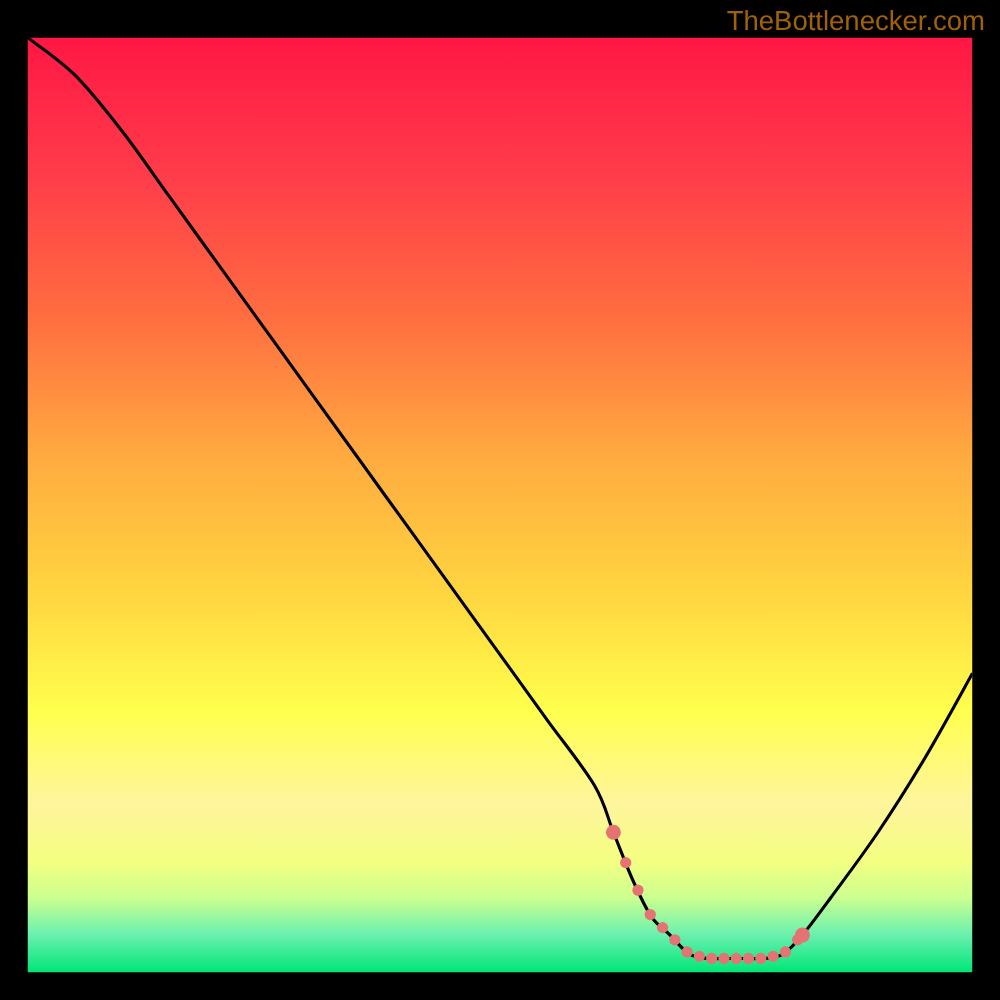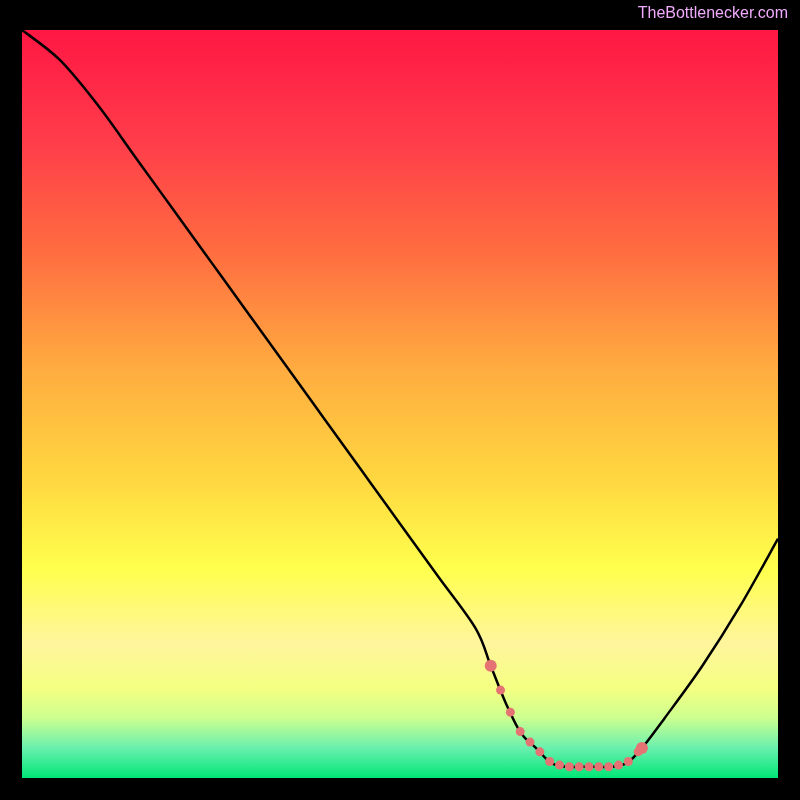--- a/index.html
+++ b/index.html
@@ -7,22 +7,22 @@
       width: 800px;
       height: 800px;
       background: #000;
       position: relative;
       font-family: Arial, sans-serif;
     }
     .watermark {
       position: absolute;
       top: 4px;
       right: 12px;
-      color: #f0abfc;
-      font-size: 16px;
+      color: #a16207;
+      font-size: 22px;
       font-weight: 500;
       z-index: 10;
     }
     .chart-area {
       position: absolute;
       top: 30px;
       left: 22px;
       width: 756px;
       height: 748px;
     }

